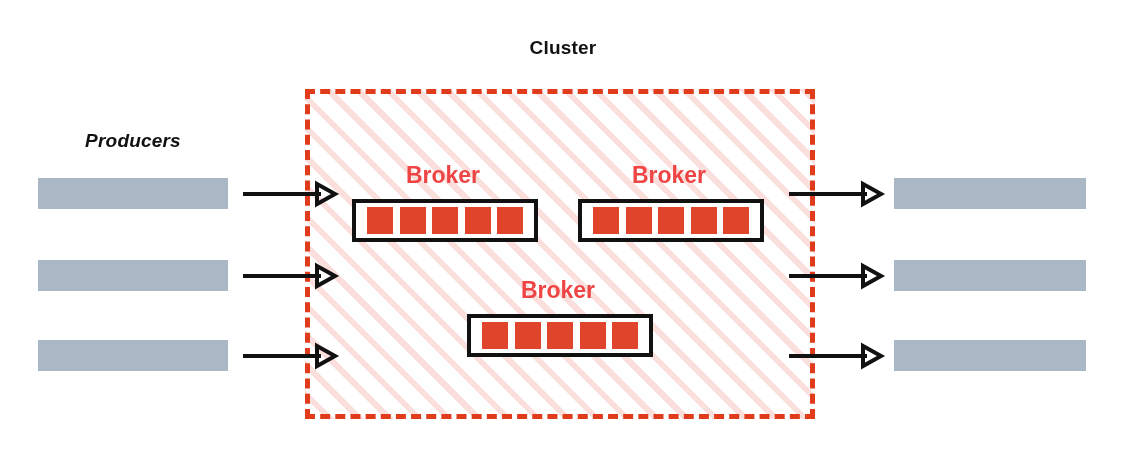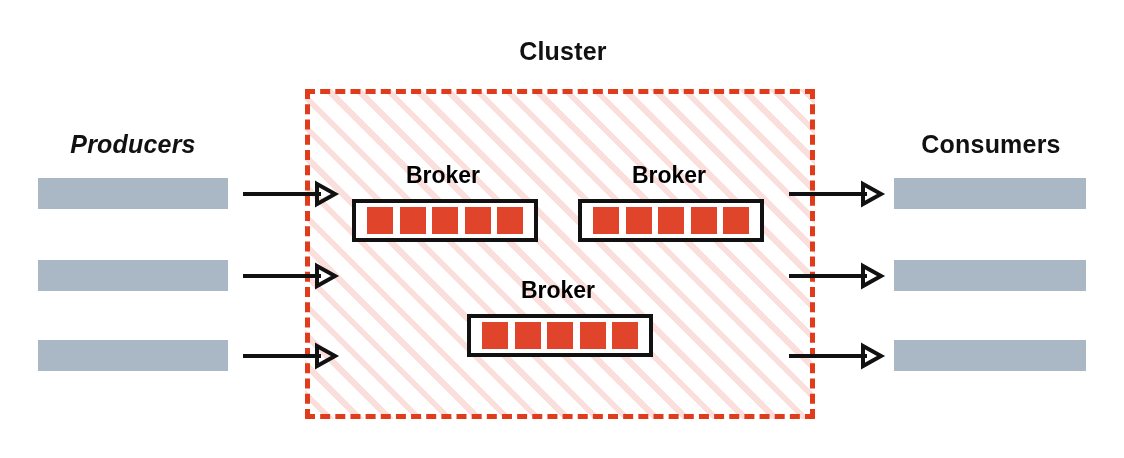--- a/index.html
+++ b/index.html
@@ -14,32 +14,32 @@
     position: relative;
     width: 1124px;
     height: 458px;
     background: #ffffff;
     overflow: hidden;
   }
 
   
   .heading {
     position: absolute;
-    font-size: 25px;
+    font-size: 19px;
     font-weight: 700;
     color: #111111;
     letter-spacing: 0.2px;
     white-space: nowrap;
     text-align: center;
   }
   .broker-label {
     position: absolute;
     font-size: 23px;
     font-weight: 700;
-    color: #000000;
+    color: #ef4444;
     white-space: nowrap;
     text-align: center;
     z-index: 6;
   }
 
   
   .endpoint-bar {
     position: absolute;
     background: #aab7c4;
     height: 31px;
@@ -102,21 +102,20 @@
 </style>
 </head>
 <body>
 
 <div id="diagram-root">
 
   <div class="heading" style="left:438px; top:37px; width:250px;">Cluster</div>
 
   <div class="heading" style="left:8px; top:130px; width:250px;font-style:italic;">Producers</div>
 
-  <div class="heading" style="left:866px; top:130px; width:250px;">Consumers</div>
 
   <div class="endpoint-bar" style="left:38px; top:178px; width:190px;"></div>
   <div class="endpoint-bar" style="left:38px; top:260px; width:190px;"></div>
   <div class="endpoint-bar" style="left:38px; top:340px; width:190px;"></div>
 
   <div class="endpoint-bar" style="left:894px; top:178px; width:192px;"></div>
   <div class="endpoint-bar" style="left:894px; top:260px; width:192px;"></div>
   <div class="endpoint-bar" style="left:894px; top:340px; width:192px;"></div>
 
   <div id="cluster-region">

